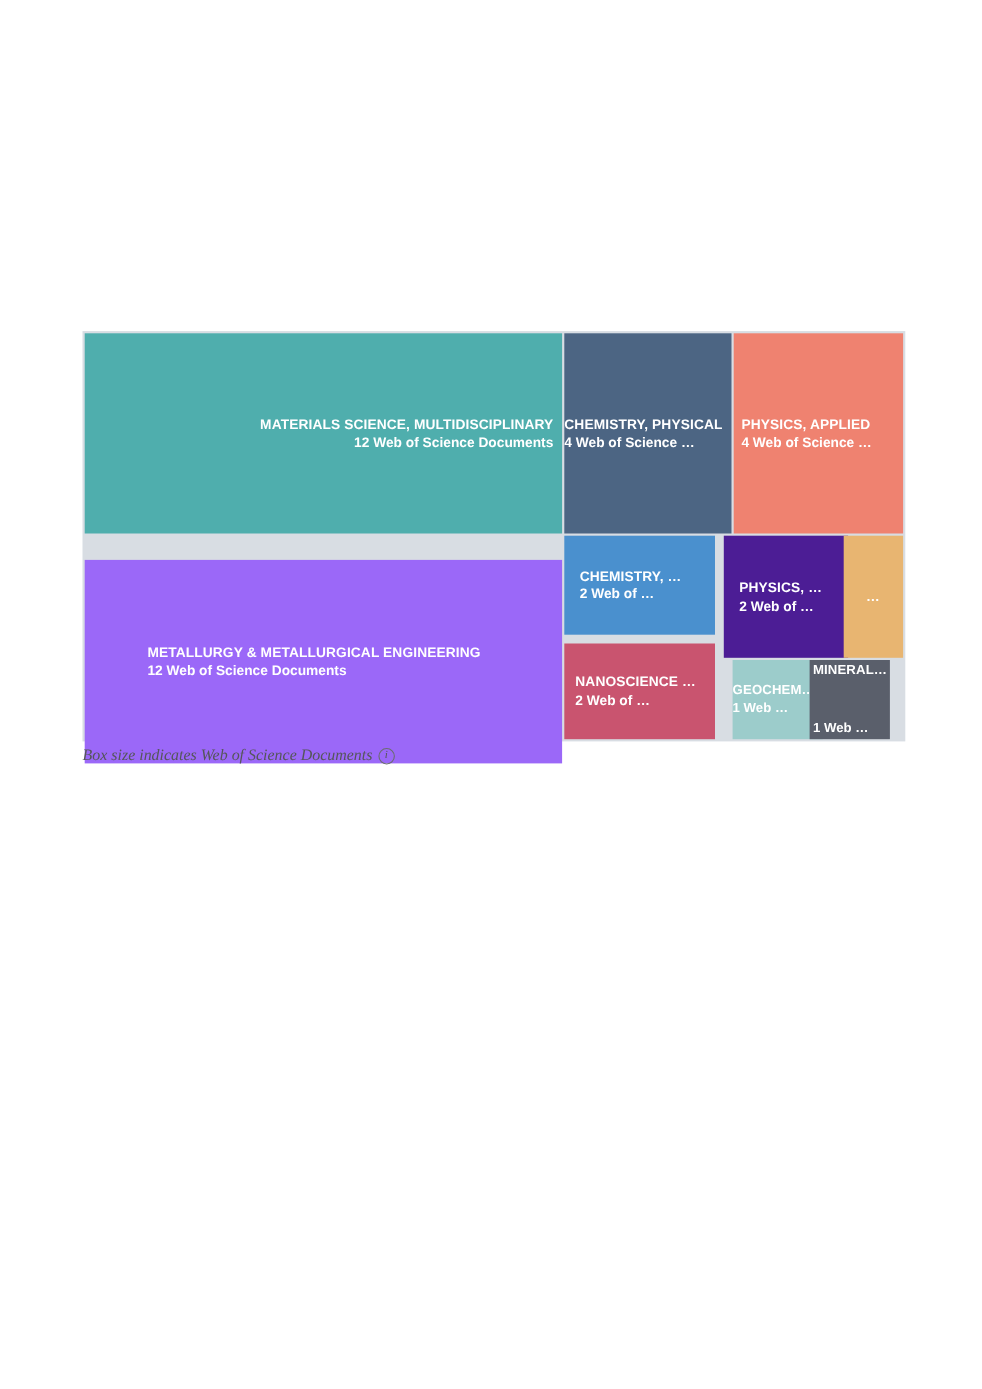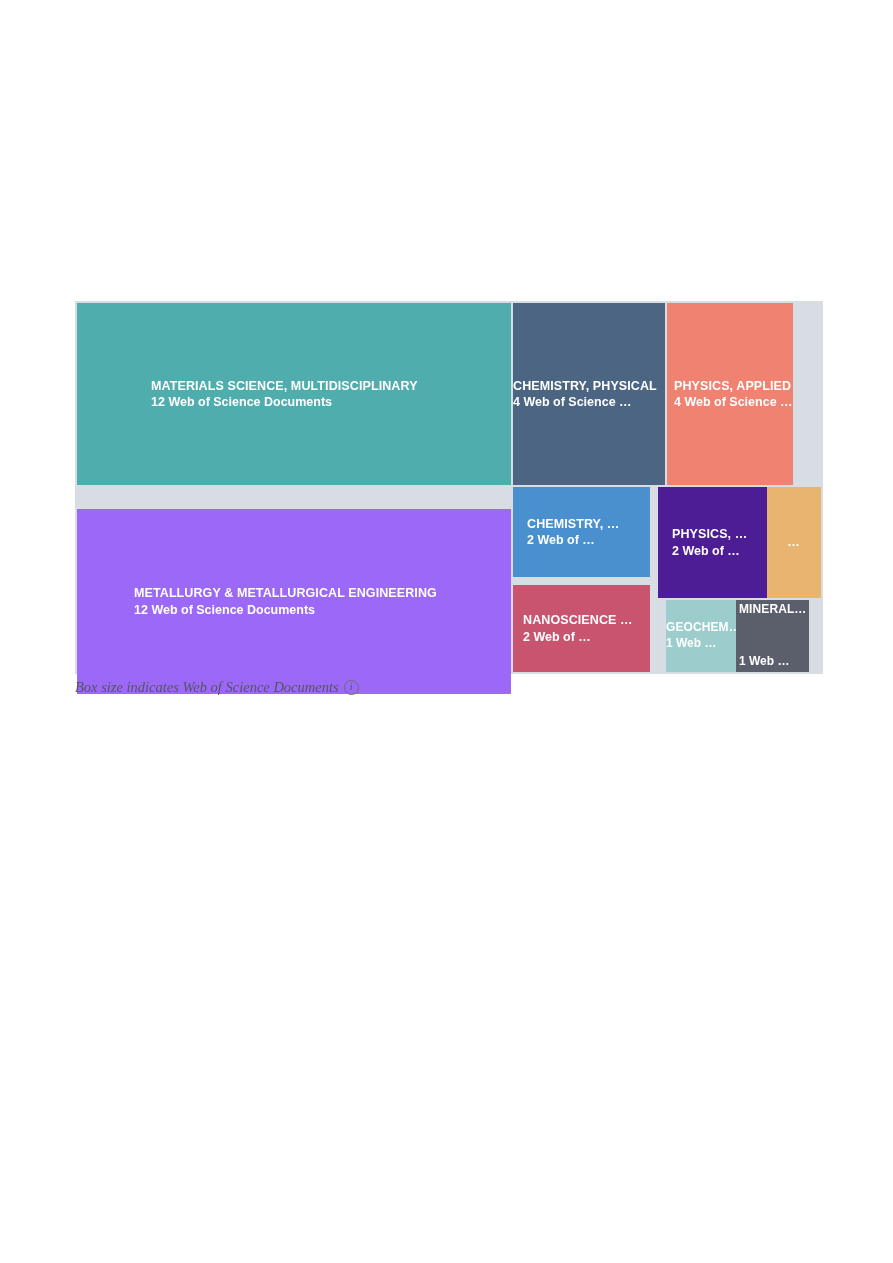--- a/index.html
+++ b/index.html
@@ -95,36 +95,36 @@
     cursor: pointer;
     flex: 0 0 auto;
   }
 </style>
 </head>
 <body>
 
 <div id="treemap-widget">
   <div id="treemap-canvas">
 
-    <div class="tm-tile sz-lg" style="left:2px; top:2px; width:434px; height:182px; background:#4FAEAD; padding-left:74px;">
+    <div class="tm-tile sz-lg" style="left:2px; top:2px; width:434px; height:182px; background:#4FAEAD; padding-left:74px;text-align:right;">
       <span class="tm-label">MATERIALS SCIENCE, MULTIDISCIPLINARY</span>
       <span class="tm-value">12 Web of Science Documents</span>
     </div>
 
     <div class="tm-tile sz-lg" style="left:2px; top:186px; width:434px; height:185px; background:#9B68F8; padding-left:57px;margin-top:22px;">
       <span class="tm-label">METALLURGY &amp; METALLURGICAL ENGINEERING</span>
       <span class="tm-value">12 Web of Science Documents</span>
     </div>
 
     <div class="tm-tile sz-md" style="left:438px; top:2px; width:152px; height:182px; background:#4C6583; padding-left:0px;">
       <span class="tm-label">CHEMISTRY, PHYSICAL</span>
       <span class="tm-value">4 Web of Science …</span>
     </div>
 
-    <div class="tm-tile sz-md" style="left:592px; top:2px; width:126px; height:182px; background:#EF8270; padding-left:7px;">
+    <div class="tm-tile sz-md" style="left:592px; top:2px; width:154px; height:182px; background:#EF8270; padding-left:7px;">
       <span class="tm-label">PHYSICS, APPLIED</span>
       <span class="tm-value">4 Web of Science …</span>
     </div>
 
     <div class="tm-tile sz-sm" style="left:438px; top:186px; width:137px; height:90px; background:#4A90CE; padding-left:14px;">
       <span class="tm-label">CHEMISTRY, …</span>
       <span class="tm-value">2 Web of …</span>
     </div>
 
     <div class="tm-tile sz-sm" style="left:438px; top:284px; width:137px; height:87px; background:#C9546F; padding-left:10px;">

